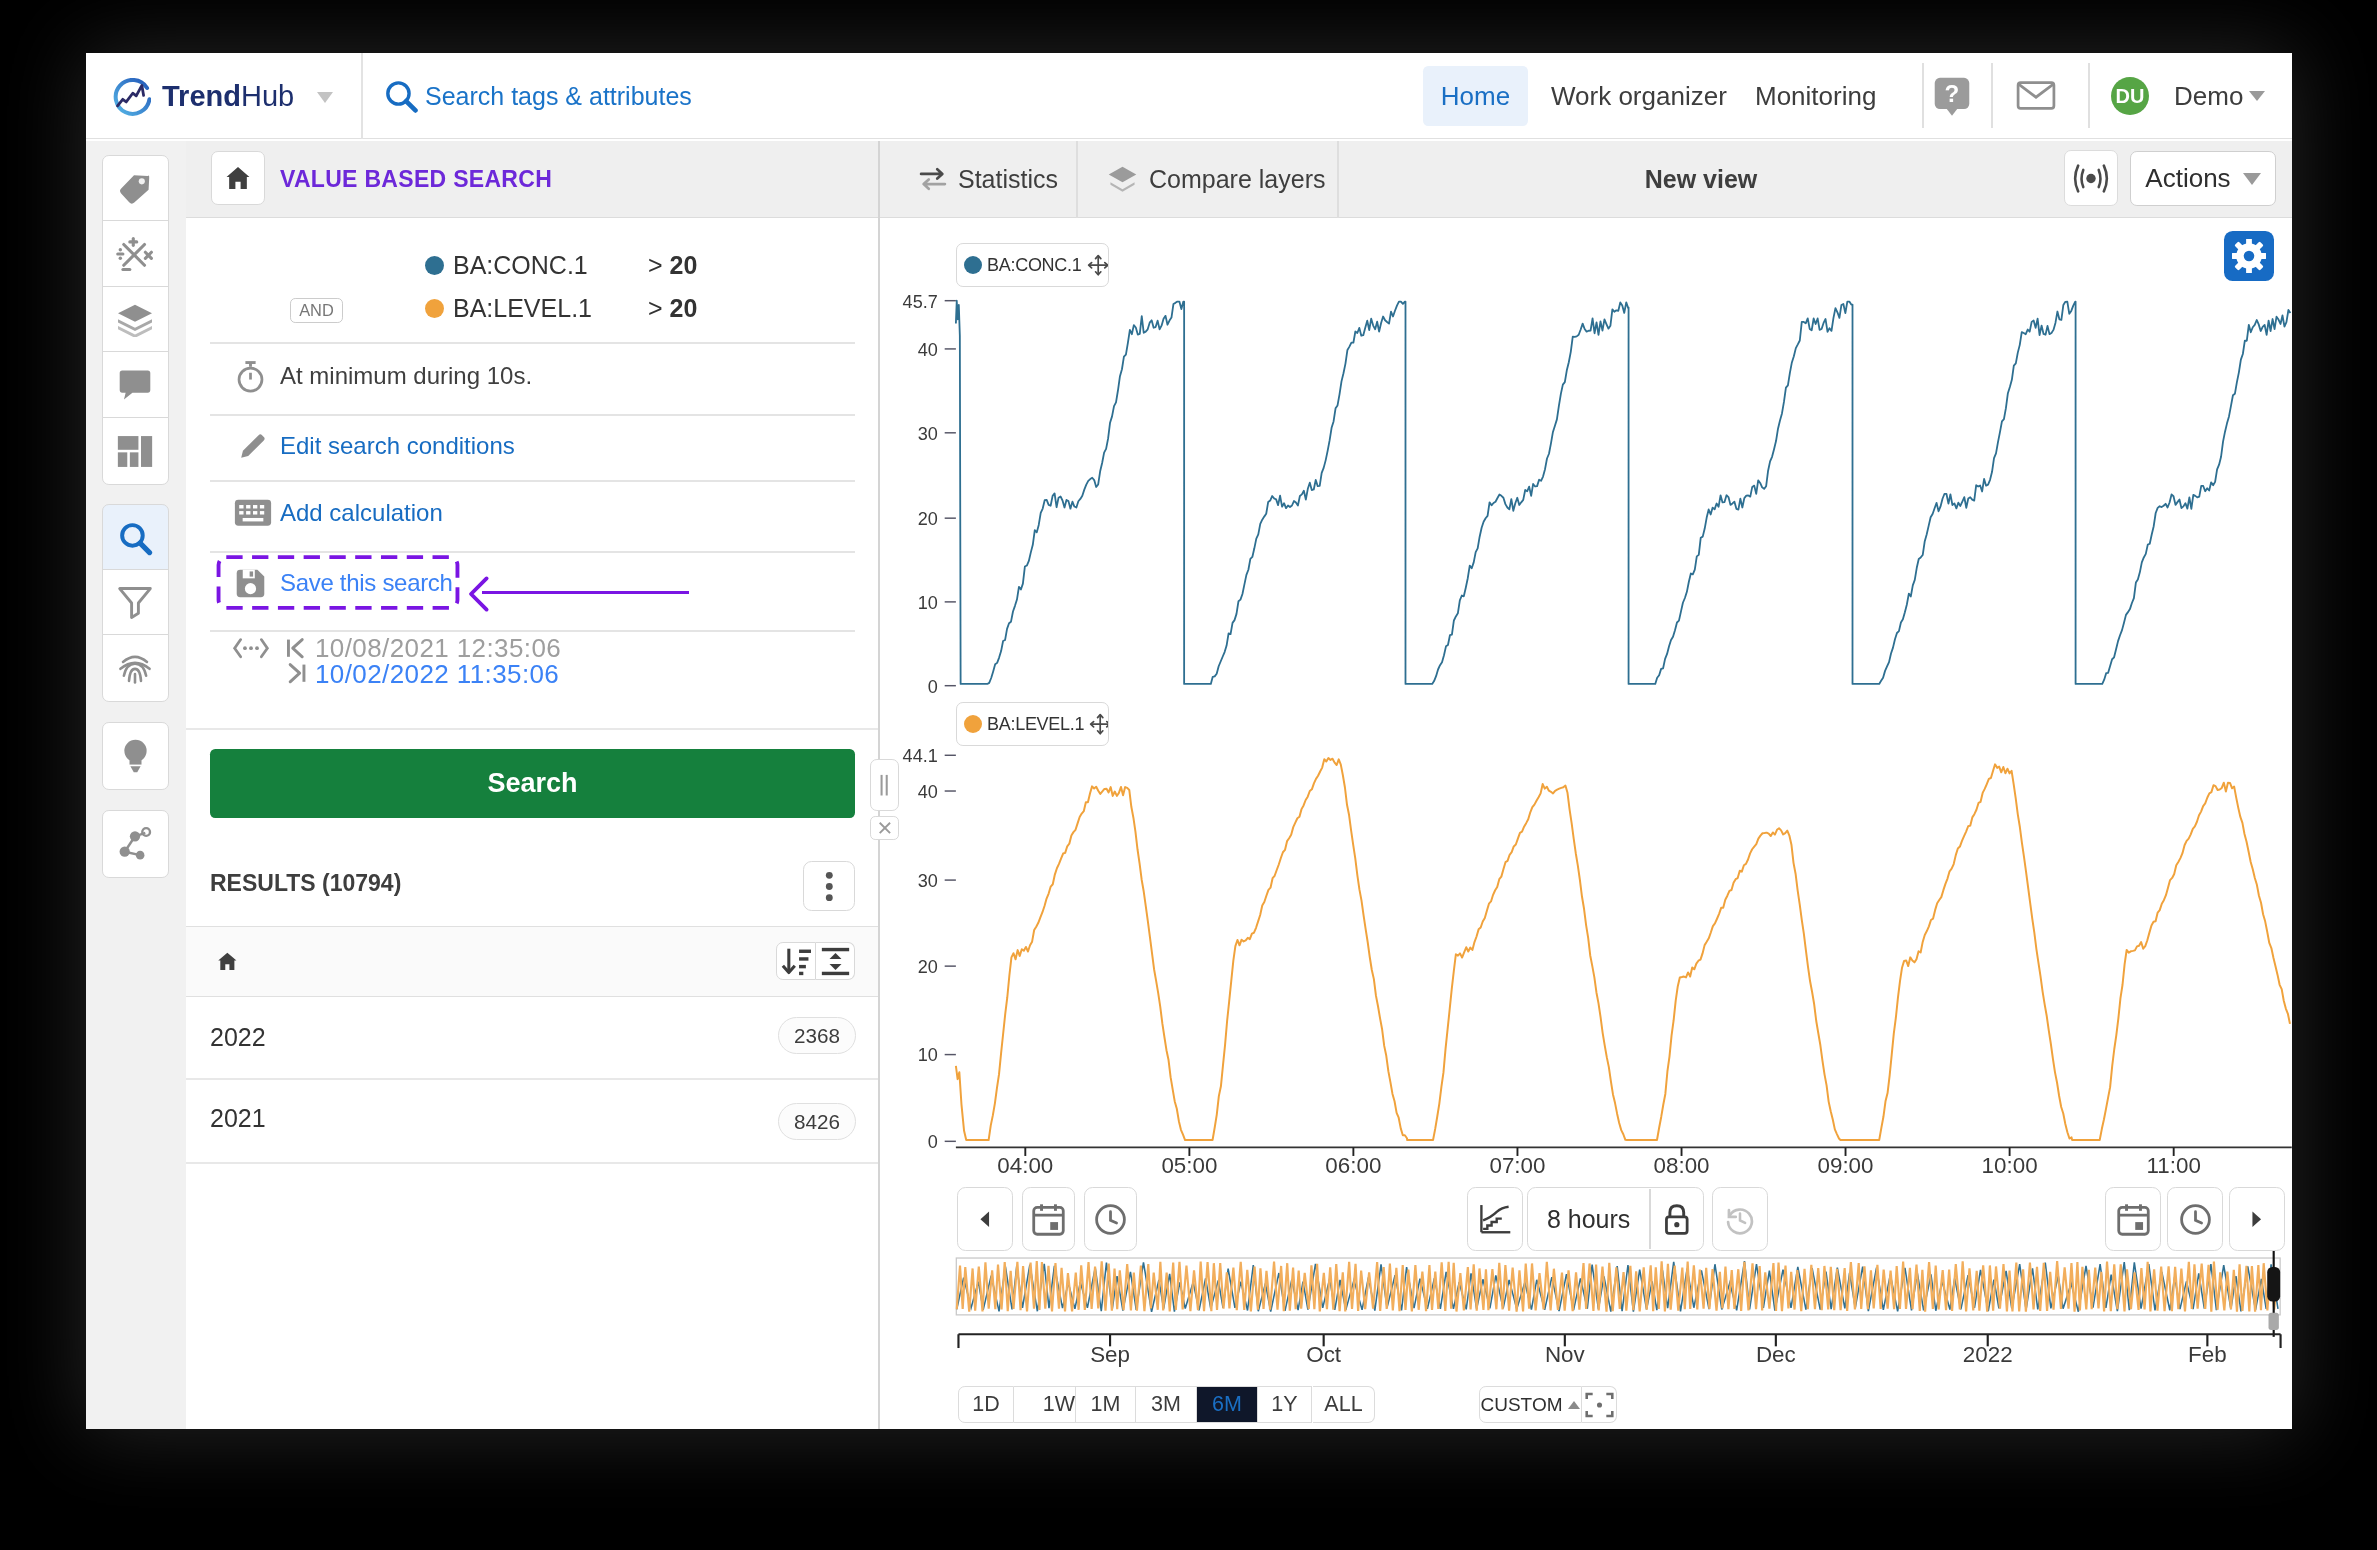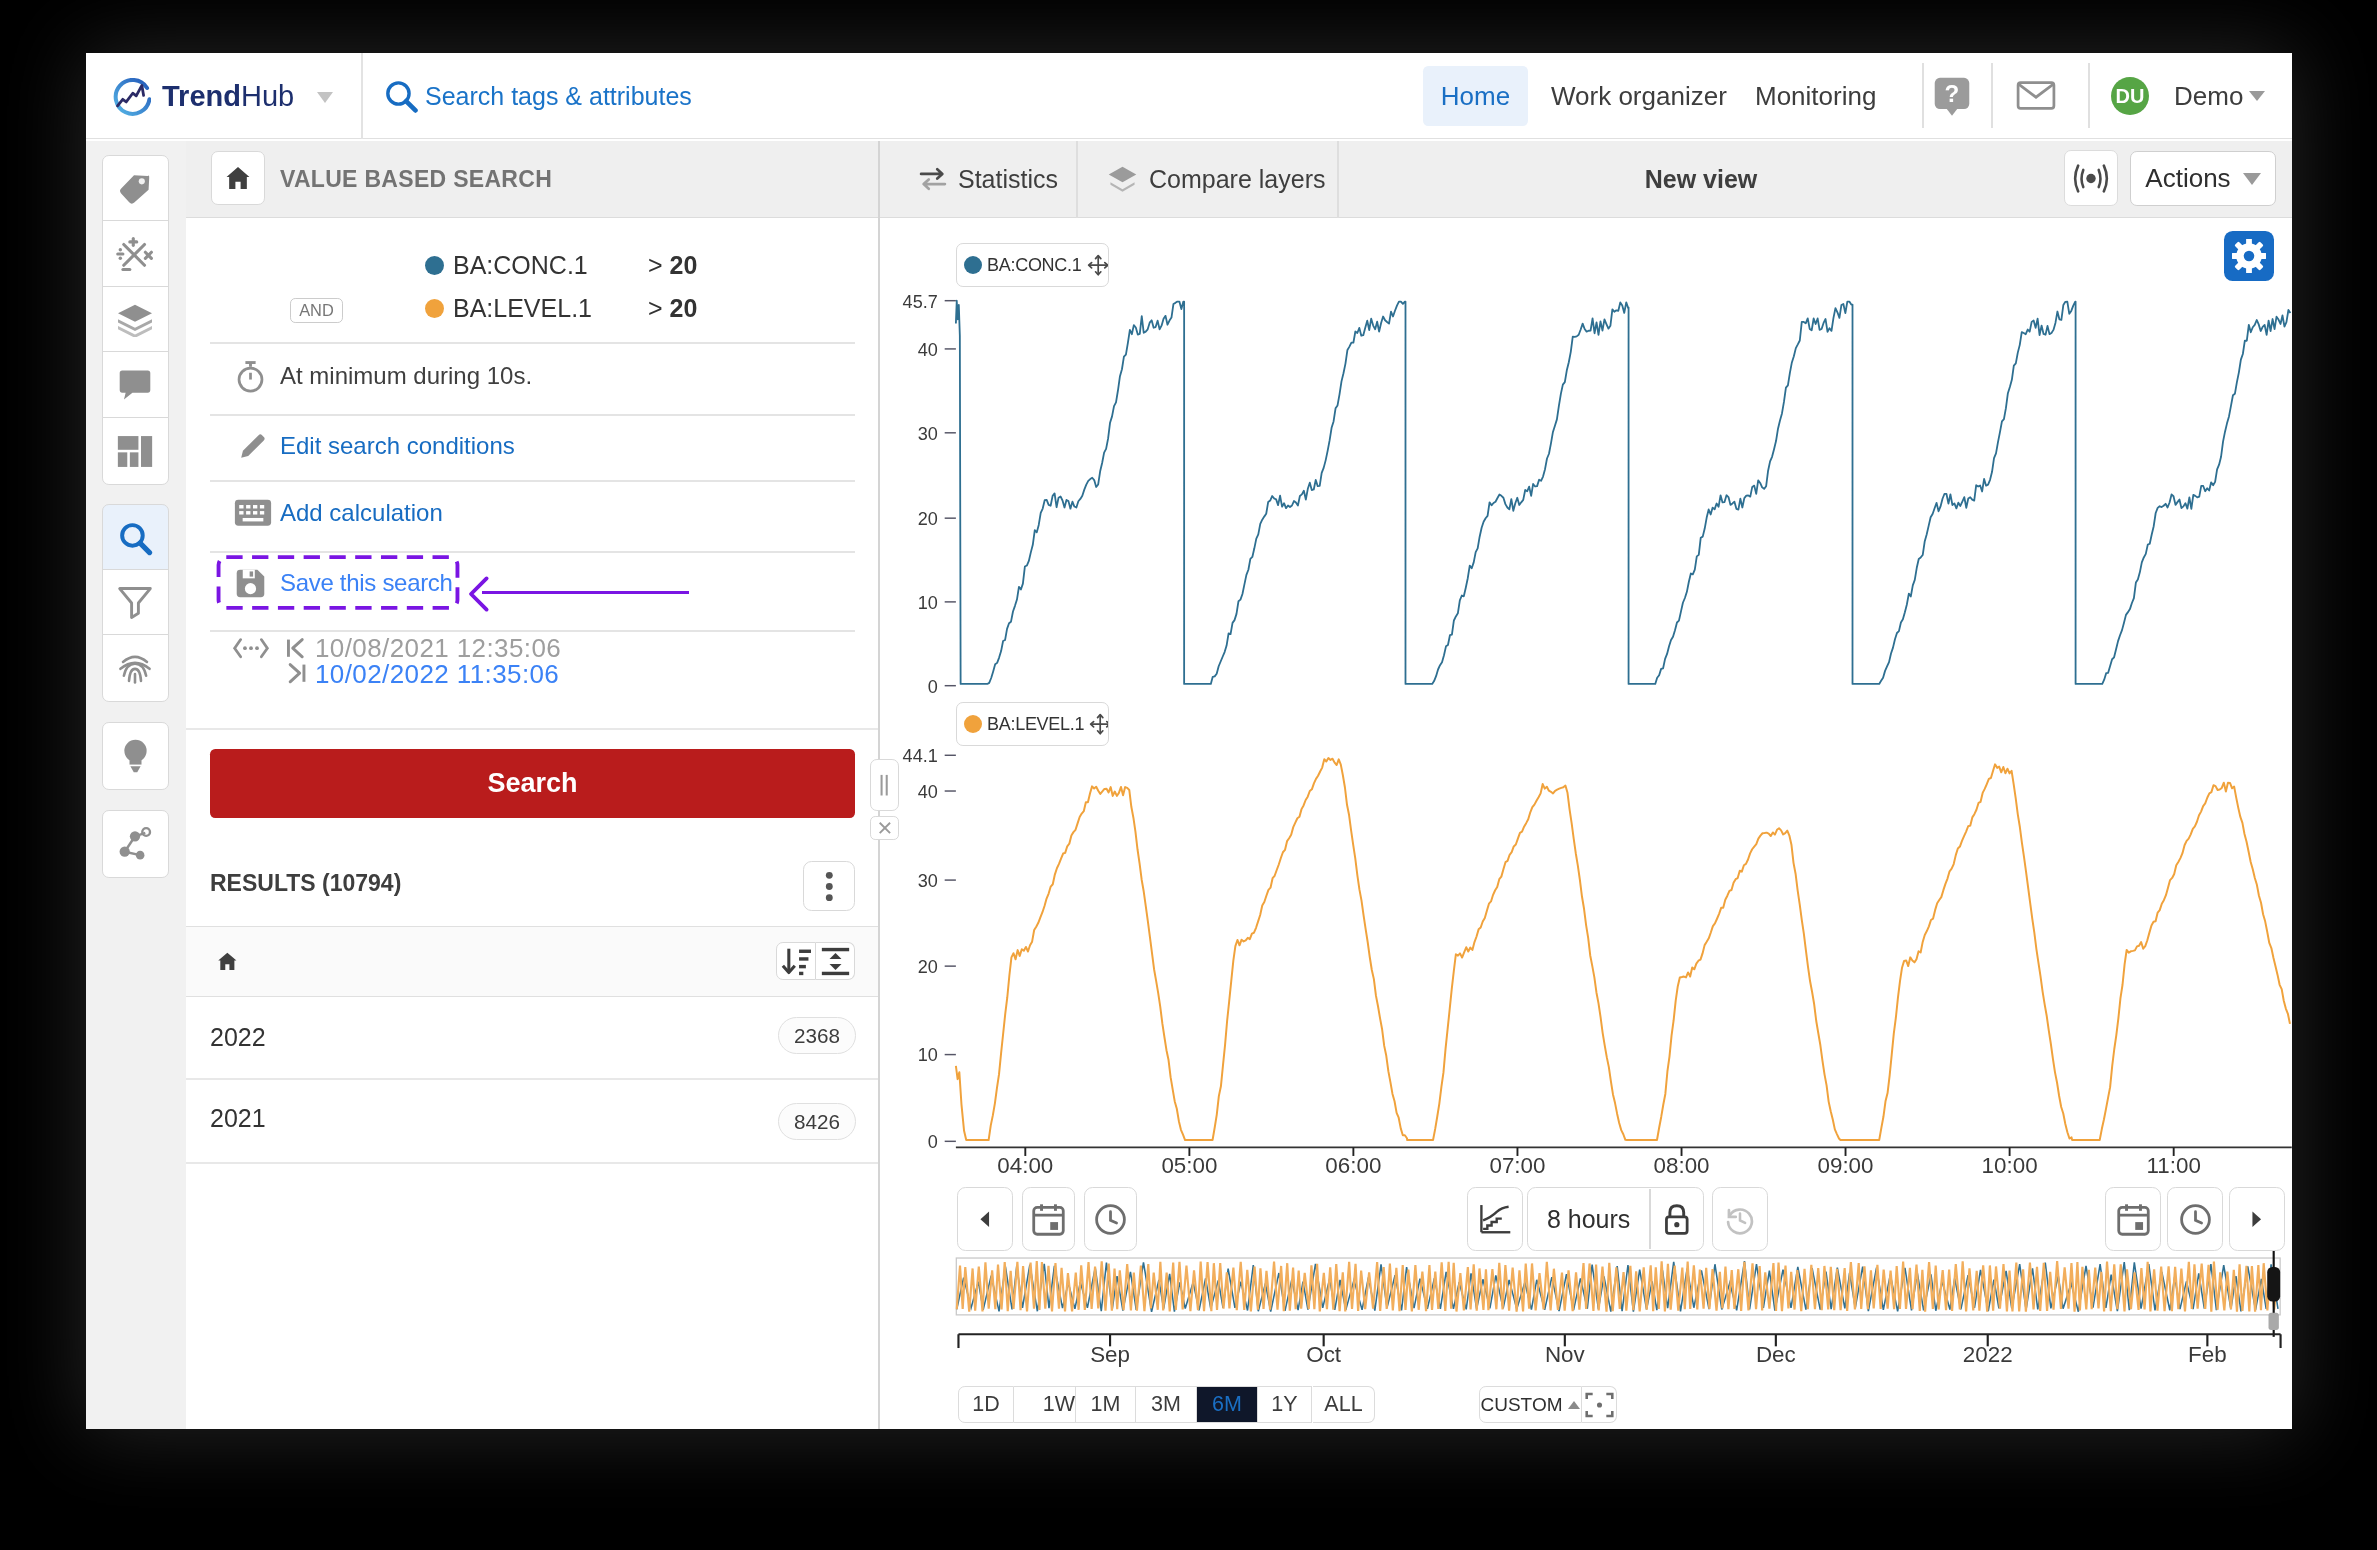--- a/index.html
+++ b/index.html
@@ -52,21 +52,21 @@
 <div class="abs" style="left:2002px;top:10.3px;width:1.7px;height:65px;background:#e0e0e0"></div>
 <div class="abs" style="left:2025px;top:24px;width:38px;height:38px;border-radius:50%;background:#56a545;color:#fff;text-align:center;line-height:38px;font-size:20px;font-weight:bold">DU</div>
 <div class="abs" style="left:2088px;top:21.5px;height:43px;line-height:43px;font-size:26px;color:#3d3d3d;">Demo</div>
 <div class="abs" style="left:2163px;top:38px;width:0;height:0;border-left:8.6px solid transparent;border-right:8.6px solid transparent;border-top:10.3px solid #9a9a9a"></div>
 <div class="abs" style="left:0;top:88px;width:2206px;height:77px;background:#efefef;border-bottom:1.7px solid #dcdcdc"></div>
 <div class="abs" style="left:125px;top:98px;width:54px;height:54px;background:#fff;border:1.7px solid #d9d9d9;border-radius:6.9px;display:flex;align-items:center;justify-content:center">
       <svg width="26" height="26" viewBox="0 0 30 30" style="">
         <path d="M15.0 2.4 L28.2 13.8 L25.2 13.8 L25.2 27.6 L18.0 27.6 L18.0 19.2 L12.0 19.2 L12.0 27.6 L4.8 27.6 L4.8 13.8 L1.7999999999999998 13.8 Z" fill="#3f3f3f"></path>
       </svg>
     </div>
-<div class="abs" style="left:194px;top:88px;height:77px;line-height:77px;font-size:23px;color:#737373;letter-spacing:0.3px"><b>VALUE BASED SEARCH</b></div>
+<div class="abs" style="left:194px;top:88px;height:77px;line-height:77px;font-size:23px;color:#6d28d9;letter-spacing:0.3px"><b>VALUE BASED SEARCH</b></div>
 <div class="abs" style="left:830px;top:113px;width:34px;height:26px">
       <svg width="34" height="26" viewBox="0 0 40 30" style="">
         <g stroke-linecap="round" stroke-linejoin="round" fill="none">
           <path d="M6 9 L30 9 M25 3.5 L31 9 L25 14.5" stroke="#4a4a4a" stroke-width="3.2"></path>
           <path d="M34 21 L10 21 M15 15.5 L9 21 L15 26.5" stroke="#a2a2a2" stroke-width="3.2"></path>
         </g>
       </svg>
     </div>
 <div class="abs" style="left:872px;top:88px;height:77px;line-height:77px;font-size:25px;color:#3e3e3e;">Statistics</div>
 <div class="abs" style="left:990px;top:88px;width:1.7px;height:77px;background:#dedede"></div>
@@ -251,21 +251,21 @@
     </div>
 <div class="abs" style="left:229px;top:582px;height:26px;line-height:26px;font-size:26px;color:#9e9e9e;letter-spacing:0.4px">10/08/2021 12:35:06</div>
 <div class="abs" style="left:199px;top:609px;width:22.4px;height:22.4px">
       <svg width="22.4" height="22.4" viewBox="0 0 26 26" style="">
         <line x1="22" y1="3" x2="22" y2="23" stroke="#8f8f8f" stroke-width="3.4"></line>
         <path d="M6 3 L17 13 L6 23" fill="none" stroke="#8f8f8f" stroke-width="3.4" stroke-linecap="round" stroke-linejoin="round"></path>
       </svg>
     </div>
 <div class="abs" style="left:229px;top:608px;height:26px;line-height:26px;font-size:26px;color:#3b82f6;letter-spacing:0.4px">10/02/2022 11:35:06</div>
 <div class="abs" style="left:100px;top:675px;width:693px;height:1.7px;background:#e8e8e8"></div>
-<div class="abs" style="left:124px;top:696px;width:645px;height:69px;background:#b91c1c;border-radius:5.2px;color:#fff;text-align:center;line-height:69px;font-size:27px;font-weight:bold">Search</div>
+<div class="abs" style="left:124px;top:696px;width:645px;height:69px;background:#15803d;border-radius:5.2px;color:#fff;text-align:center;line-height:69px;font-size:27px;font-weight:bold">Search</div>
 <div class="abs" style="left:124px;top:809px;height:43px;line-height:43px;font-size:23px;color:#3e3e3e;"><b>RESULTS (10794)</b></div>
 <div class="abs" style="left:717px;top:808px;width:52px;height:50px;background:#fff;border:1.7px solid #d9d9d9;border-radius:8.6px;display:flex;align-items:center;justify-content:center">
       <svg width="8.6" height="31" viewBox="0 0 10 36" style="">
         <g fill="#555">
           <circle cx="5" cy="5" r="4"></circle>
           <circle cx="5" cy="18" r="4"></circle>
           <circle cx="5" cy="31" r="4"></circle>
         </g>
       </svg>
     </div>

